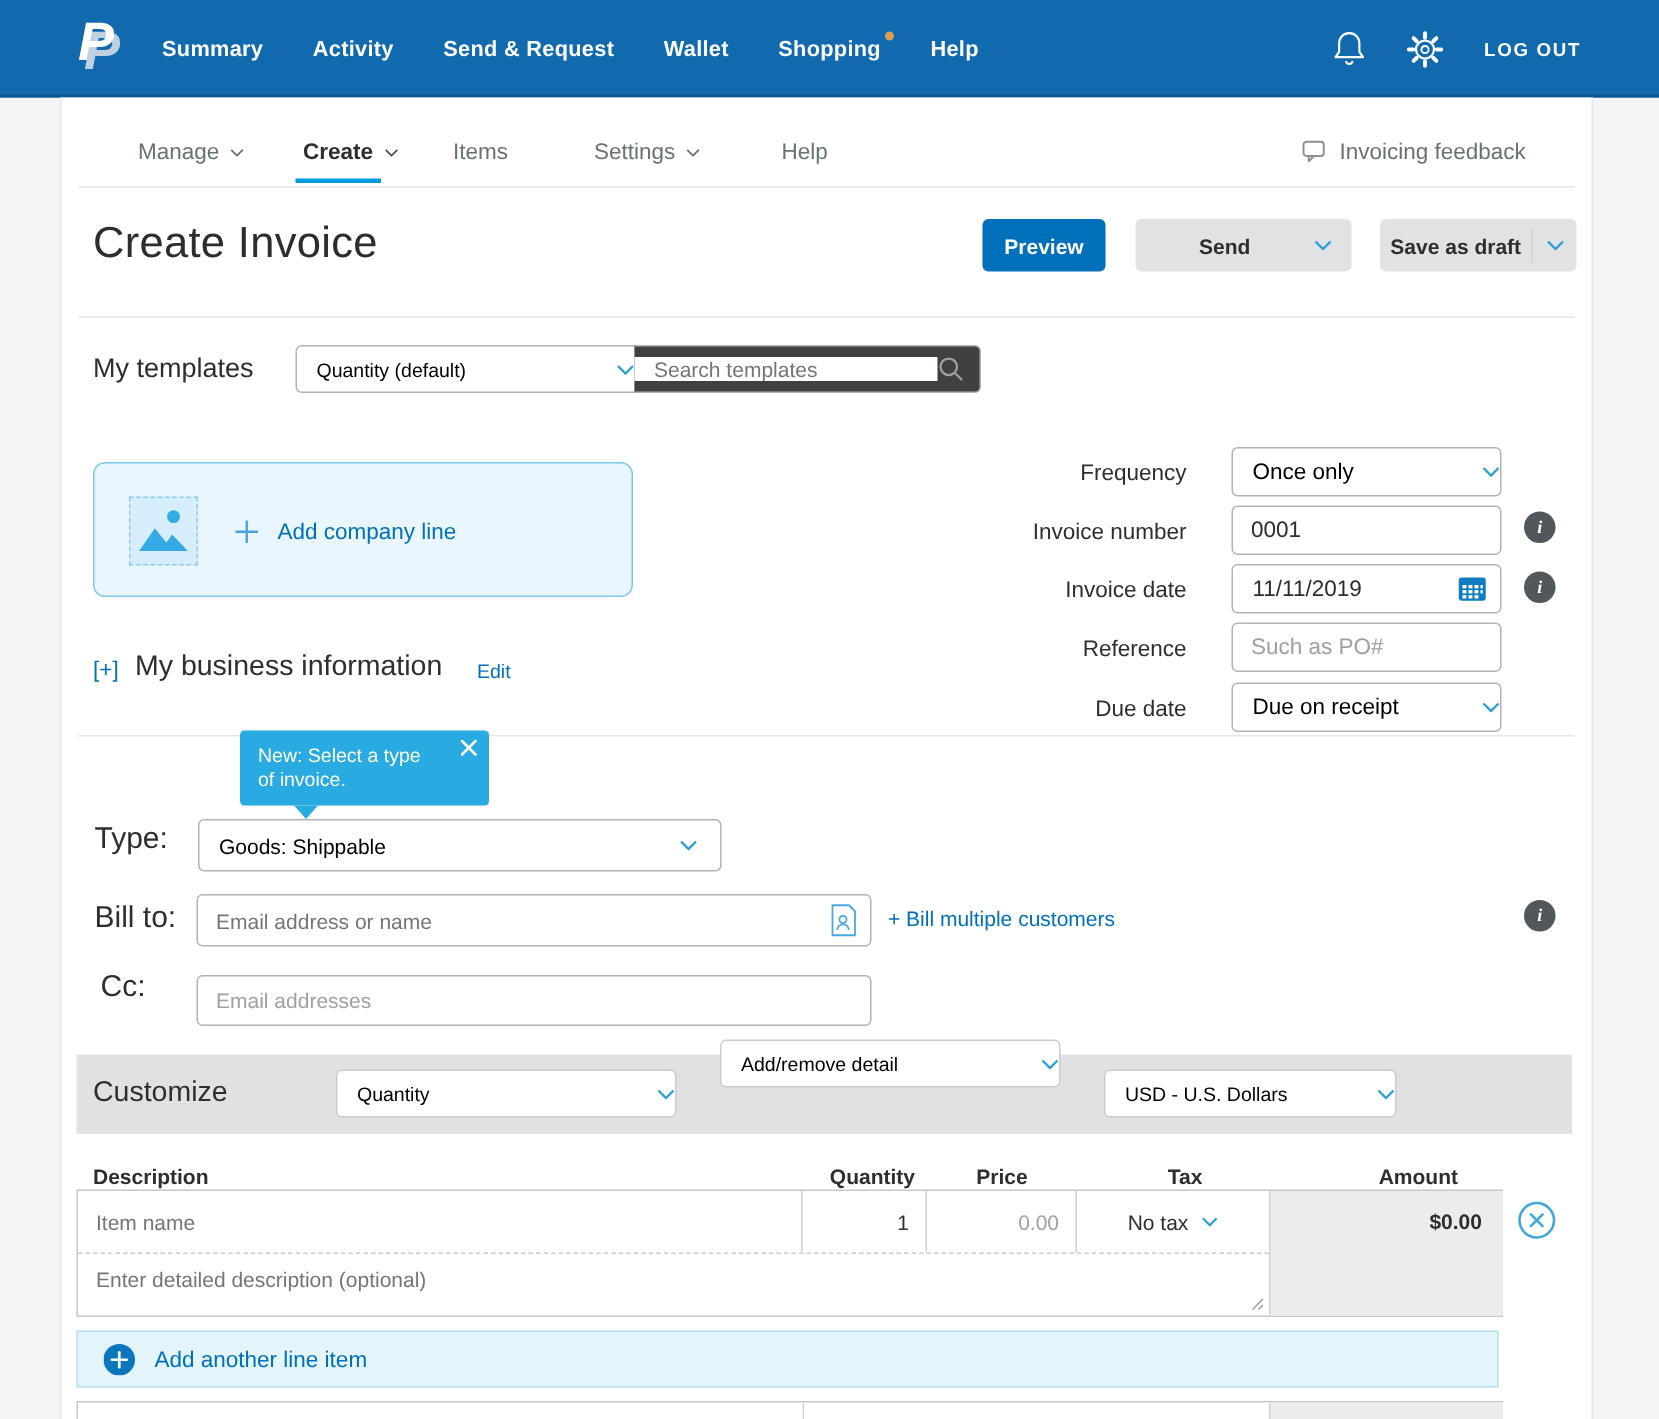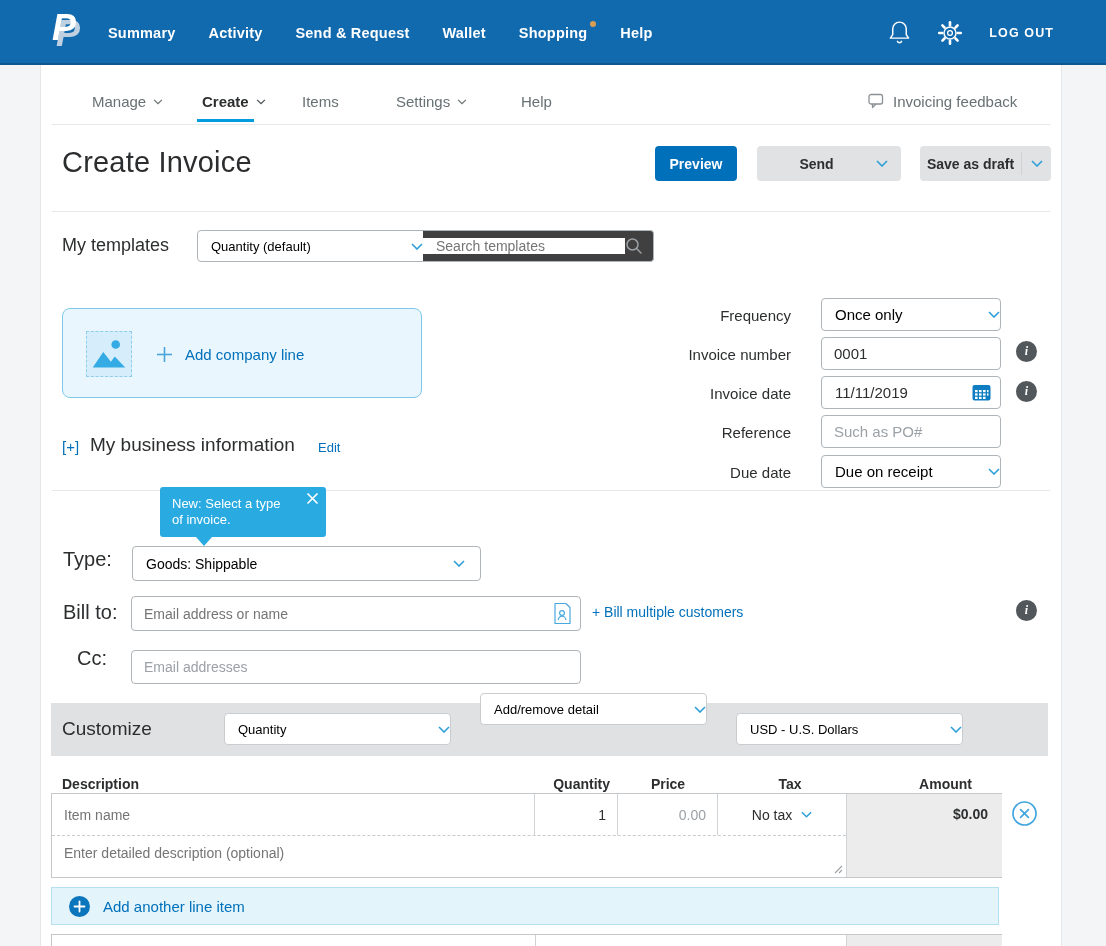--- a/index.html
+++ b/index.html
@@ -255,39 +255,39 @@
     <input style="flex: 1 1 0%; border: none; outline: none; font-family: inherit; font-size: 14px; padding: 0px 8px 0px 12px; color: rgb(44, 46, 47);" placeholder="Email address or name">
     <svg width="19" height="23" viewBox="0 0 19 23" style="margin-right:8px;cursor:pointer" fill="none" stroke="#4aa8e0" stroke-width="1.2">
       <path d="M2 1.5h11l4 4v16H2z" stroke-linejoin="round"></path>
       <circle cx="9" cy="11" r="2.4"></circle>
       <path d="M5.2 18c0-2.1 1.7-3.8 3.8-3.8s3.8 1.7 3.8 3.8"></path>
     </svg>
   </div>
   <span class="abs link" style="left:592px;top:604px;font-size:14px">+ Bill multiple customers</span>
   <div class="info" style="left:1016px;top:600px">i</div>
 
-  <div class="biglabel" style="left:36px;top:647px;width:71px;text-align:right">Cc:</div>
+  <div class="biglabel" style="left:26px;top:647px;width:71px;text-align:right">Cc:</div>
   <input class="inp" style="left: 131px; top: 650px; width: 450px; height: 34px;" placeholder="Email addresses">
 
   <div id="band">
     <span class="abs" style="left:11px;top:15px;font-size:19px">Customize</span>
   </div>
   <div class="select" style="left:224px;top:713px;width:227px;height:32px;border-color:#c9cdd0">
     <span class="st">Quantity</span>
     <svg class="chev" width="12" height="7" viewBox="0 0 12 7">
         <path d="M1 1l5 5 5-5" fill="none" stroke="currentColor" stroke-width="1.6"></path>
       </svg>
   </div>
   <div class="select" style="left:480px;top:693px;width:227px;height:32px;border-color:#c9cdd0">
     <span class="st">Add/remove detail</span>
     <svg class="chev" width="12" height="7" viewBox="0 0 12 7">
         <path d="M1 1l5 5 5-5" fill="none" stroke="currentColor" stroke-width="1.6"></path>
       </svg>
   </div>
-  <div class="select" style="left:736px;top:713px;width:227px;height:32px;border-color:#c9cdd0">
+  <div class="select" style="left:736px;top:713px;width:195px;height:32px;border-color:#c9cdd0">
     <span class="st">USD - U.S. Dollars</span>
     <svg class="chev" width="12" height="7" viewBox="0 0 12 7">
         <path d="M1 1l5 5 5-5" fill="none" stroke="currentColor" stroke-width="1.6"></path>
       </svg>
   </div>
 
   <div class="th" style="left:62px">Description</div>
   <div class="th" style="left:520px;width:90px;text-align:right">Quantity</div>
   <div class="th" style="left:632px;width:72px;text-align:center">Price</div>
   <div class="th" style="left:745px;width:90px;text-align:center">Tax</div>

